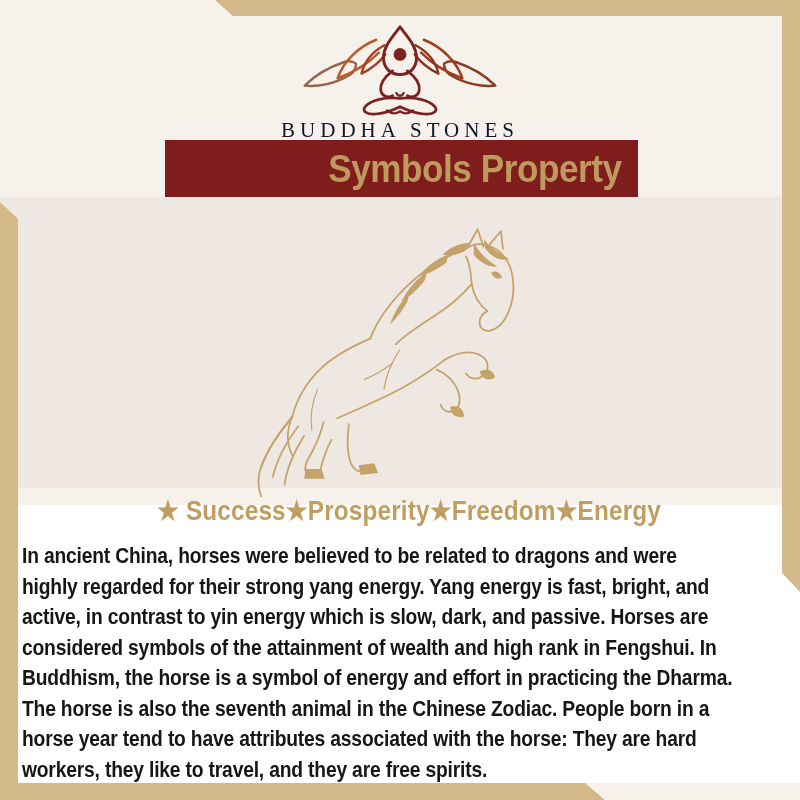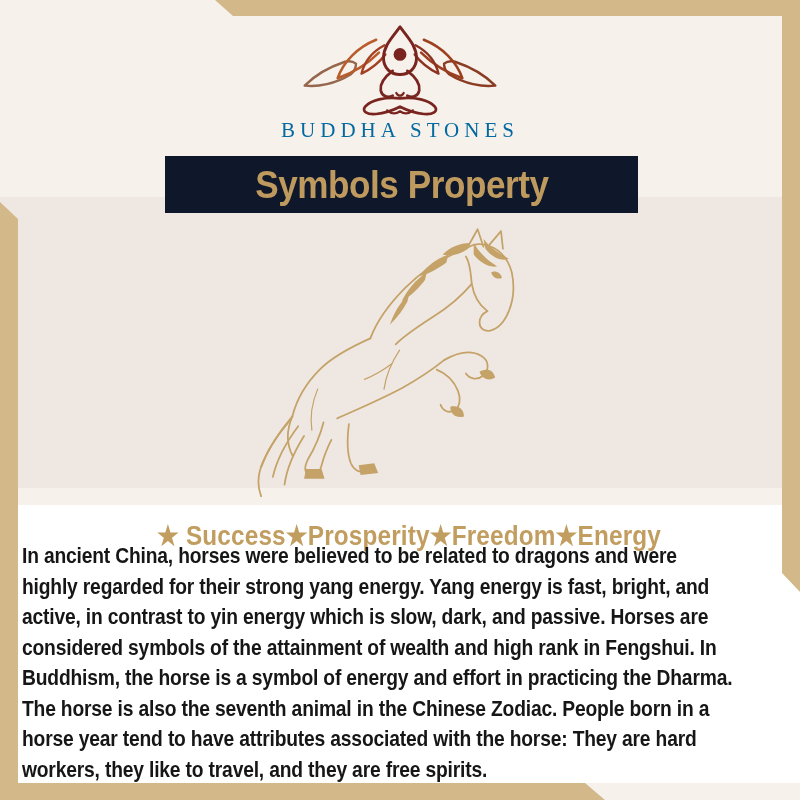--- a/index.html
+++ b/index.html
@@ -13,46 +13,46 @@
   .panel-white{position:absolute;left:18px;top:505px;width:782px;height:278px;background:#ffffff;}
   
   .band{position:absolute;left:0;top:0;width:800px;height:800px;background:#d3b88a;}
   .band.top-right{clip-path:polygon(215px 0,800px 0,800px 592px,782px 573px,782px 16px,233px 16px);}
   .band.left-bottom{clip-path:polygon(0 202px,18px 219px,18px 783px,585px 783px,605px 800px,0 800px);}
   
   .logo-wrap{position:absolute;left:290px;top:20px;width:220px;height:100px;}
   .brand{
     position:absolute;left:0;top:118px;width:800px;text-align:center;
     font-family:"Liberation Serif",serif;font-size:21px;letter-spacing:5px;
-    color:#0369a1;font-weight:400;
+    color:#0f172a;font-weight:400;
   }
   
   .title-banner{
     position:absolute;left:165px;top:140px;width:473px;height:57px;
-    background:#0f172a;text-align:center;margin-top:16px;
+    background:#7f1d1d;text-align:right;
   }
   .title-banner .title{
     display:inline-block;line-height:57px;font-size:39px;font-weight:700;
     color:#bf9a5e;transform:scaleX(.9);transform-origin:center;
     letter-spacing:-0.5px;white-space:nowrap;
   }
   
   .horse-art{position:absolute;left:228px;top:213px;width:312px;height:284px;}
   
   .ribbon{
     position:absolute;left:18px;top:452px;width:235px;height:36px;background:#d3b88a;
     clip-path:polygon(0 0,220px 0,235px 36px,0 36px);
   }
   .ribbon .ribbon-label{
     display:inline-block;margin-left:19px;line-height:35px;font-size:24px;
     font-weight:700;color:#ffffff;transform:scaleX(.92);transform-origin:left;
     letter-spacing:0;
   }
   
-  .traits{position:absolute;left:18px;top:520px;width:782px;text-align:center;}
+  .traits{position:absolute;left:18px;top:495px;width:782px;text-align:center;}
   .traits .traits-line{
     display:inline-block;font-size:27px;font-weight:700;color:#c19d5f;
     transform:scaleX(.9);transform-origin:center;white-space:nowrap;
     letter-spacing:0.2px;line-height:32px;
   }
   
   .description{position:absolute;left:22px;top:541px;width:776px;}
   .description .line{
     font-size:22.5px;font-weight:700;color:#161616;line-height:30.5px;
     white-space:nowrap;transform:scaleX(.855);transform-origin:left;

